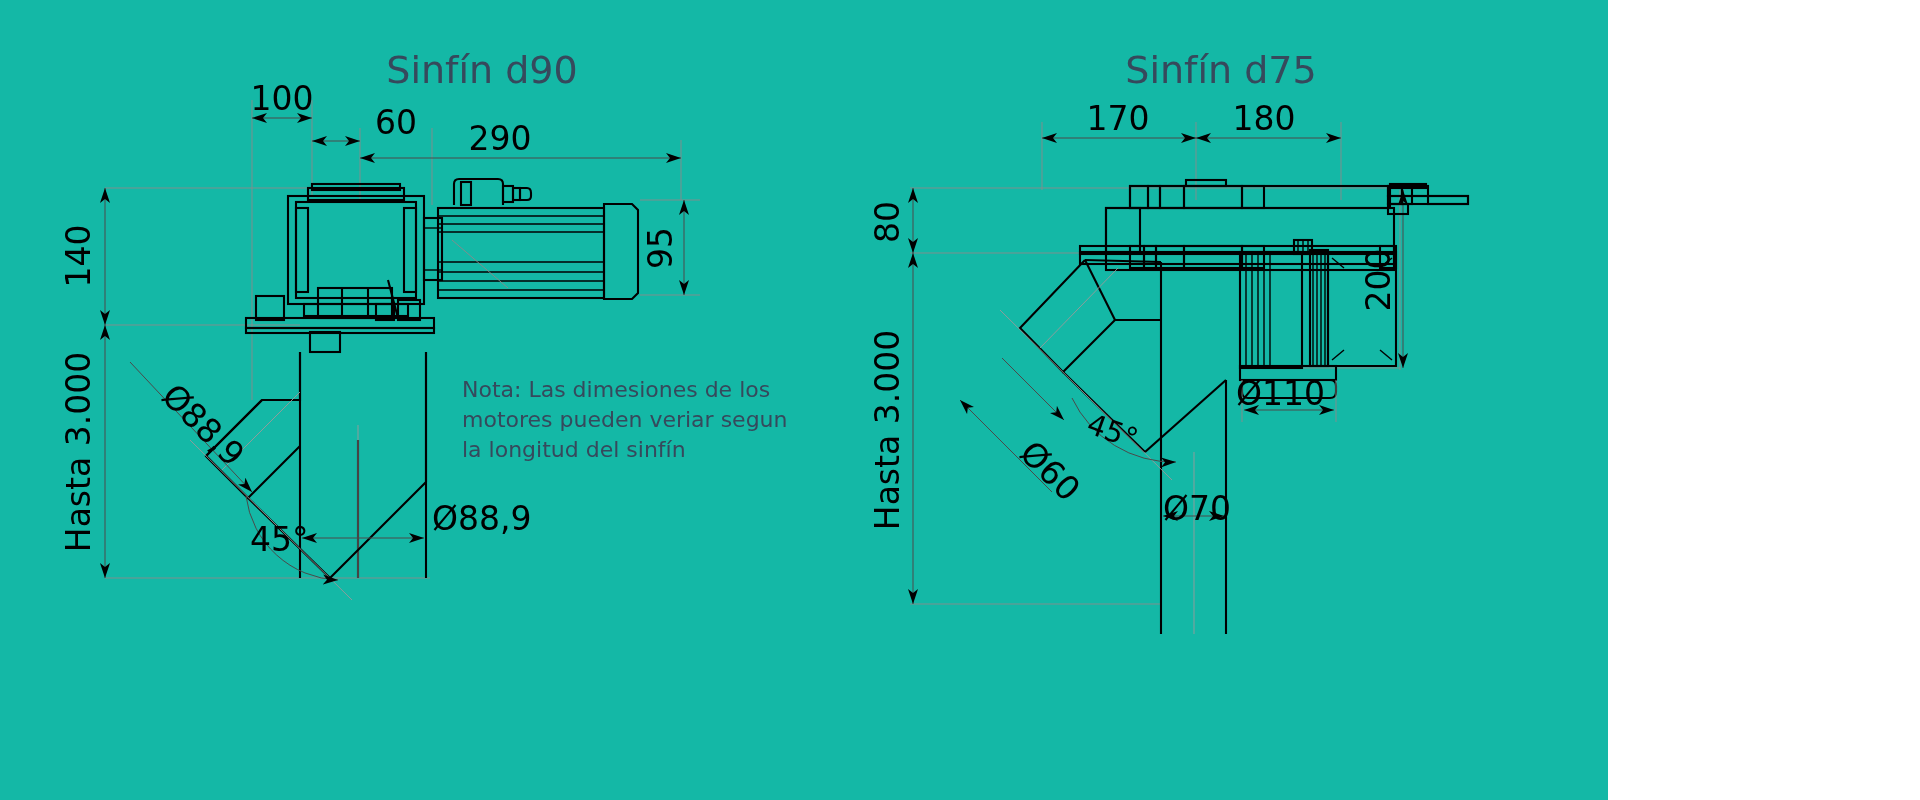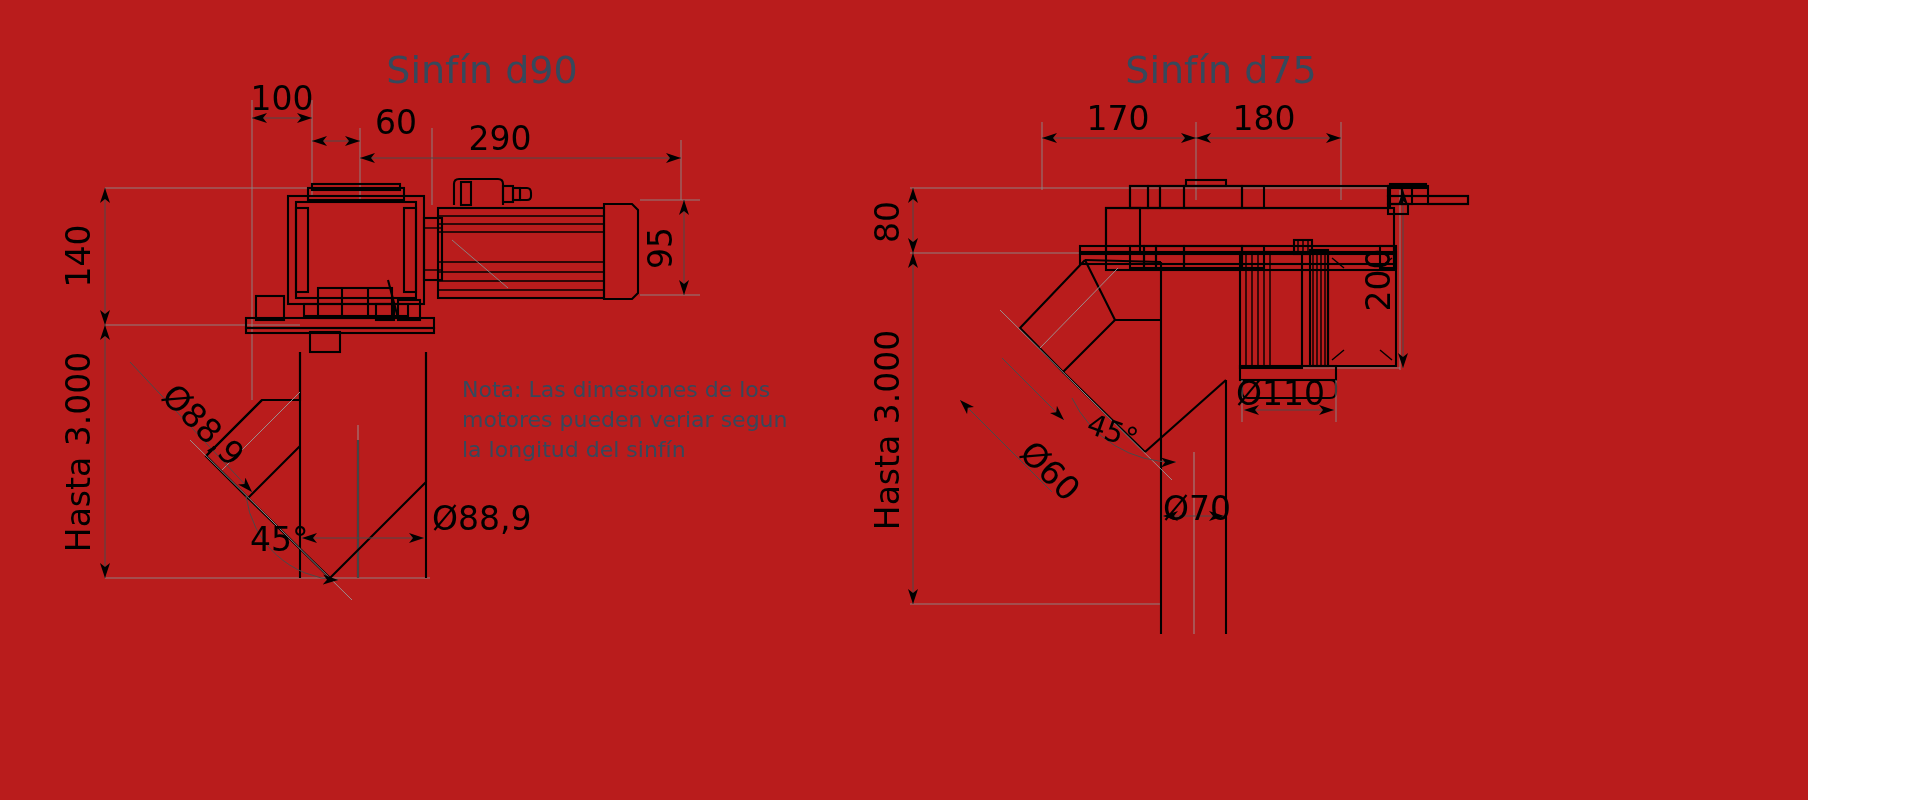--- a/index.html
+++ b/index.html
@@ -1,18 +1,18 @@
 <!DOCTYPE html>
 <html><head>
 <meta charset="utf-8">
 <style>
   html,body{margin:0;padding:0;background:#ffffff;}
   body{width:1920px;height:800px;overflow:hidden;
        font-family:"DejaVu Sans","Liberation Sans",sans-serif;}
-  #stage{position:relative;width:1808px;height:800px;background:#b91c1c;}
+  #stage{position:relative;width:1608px;height:800px;background:#14b8a6;}
   svg{position:absolute;top:0;left:0;width:1920px;height:800px;}
   .ln{stroke:#000;fill:none;stroke-width:2.1;stroke-linejoin:miter;stroke-linecap:butt;}
   .ln-thin{stroke:#000;fill:none;stroke-width:1.4;}
   .dim{stroke:#4a4a4a;fill:none;stroke-width:1.0;}
   .dimlt{stroke:#8a8a8a;fill:none;stroke-width:0.9;}
   .ctr{stroke:#9a9a9a;fill:none;stroke-width:0.9;}
   .arw{fill:#000;stroke:none;}
   .title{fill:#36495c;font-size:38px;font-family:"DejaVu Sans","Liberation Sans",sans-serif;}
   .note{fill:#36495c;font-size:22px;font-family:"DejaVu Sans","Liberation Sans",sans-serif;}
   .dimtxt{fill:#000;font-size:33px;font-family:"DejaVu Sans","Liberation Sans",sans-serif;}

